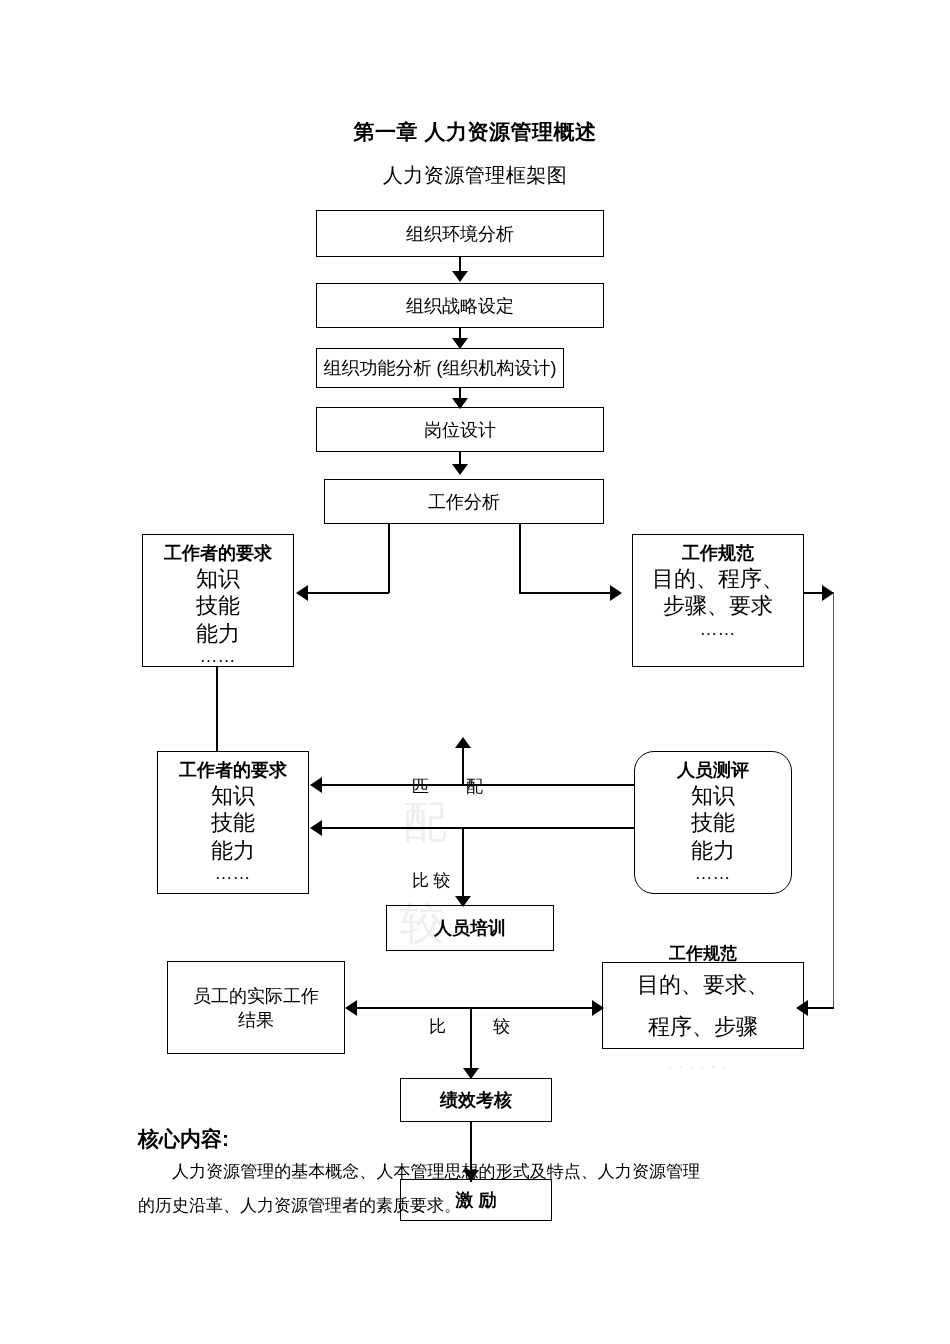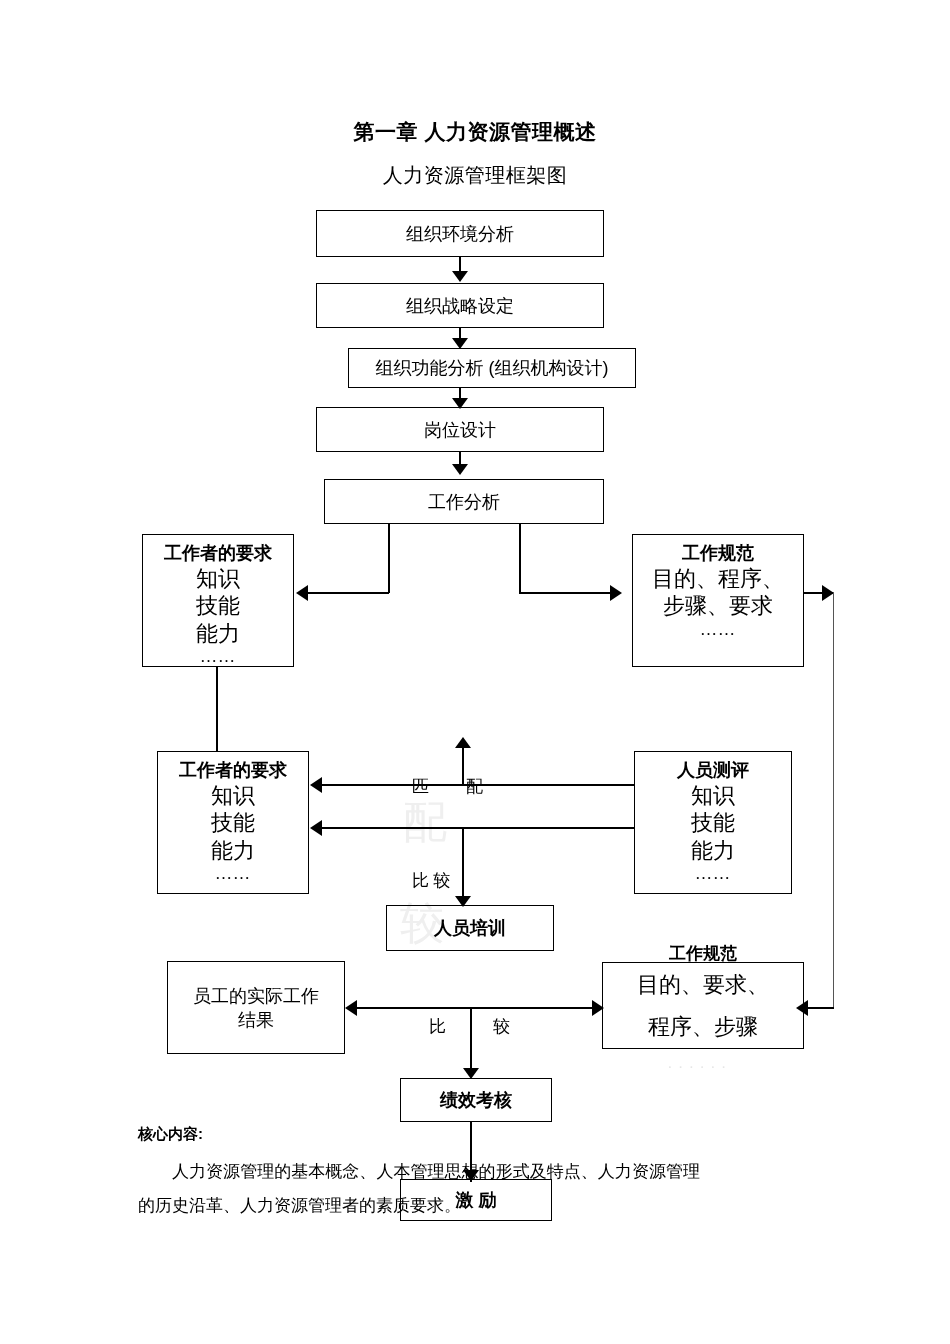--- a/index.html
+++ b/index.html
@@ -135,21 +135,21 @@
     font-size: 15px;
     letter-spacing: 7px;
     user-select: none;
   }
 
   
   .footer-label {
     position: absolute;
     left: 138px; top: 1125px;
     font-family: "Liberation Sans", "DejaVu Sans", sans-serif;
-    font-size: 15px;
+    font-size: 21px;
     font-weight: bold;
   }
   .footer-para {
     position: absolute;
     left: 138px; top: 1155px;
     width: 562px;
     font-family: "Liberation Serif", "DejaVu Serif", serif;
     font-size: 17px;
     line-height: 2.0;
     text-indent: 34px;
@@ -176,21 +176,21 @@
   </div>
   <div class="vline" style="left:459px; top:257px; height:21px;"></div>
   <div class="arrow down" style="left:452px; top:271px;"></div>
 
   <div class="box center-one" style="left:316px; top:283px; width:288px; height:45px;">
     <span class="title">组织战略设定</span>
   </div>
   <div class="vline" style="left:459px; top:328px; height:18px;"></div>
   <div class="arrow down" style="left:452px; top:338px;"></div>
 
-  <div class="box center-one" style="left:316px; top:348px; width:288px; height:40px;margin-left:32px;">
+  <div class="box center-one" style="left:316px; top:348px; width:248px; height:40px;">
     <span class="title">组织功能分析 (组织机构设计)</span>
   </div>
   <div class="vline" style="left:459px; top:388px; height:19px;"></div>
   <div class="arrow down" style="left:452px; top:398px;"></div>
 
   <div class="box center-one" style="left:316px; top:407px; width:288px; height:45px;">
     <span class="title">岗位设计</span>
   </div>
   <div class="vline" style="left:459px; top:452px; height:20px;"></div>
   <div class="arrow down" style="left:452px; top:464px;"></div>
@@ -234,21 +234,21 @@
   <div class="arrow up" style="left:455px; top:737px;"></div>
 
   <div class="box pad-top-6" style="left:157px; top:751px; width:152px; height:143px;">
     <span class="title bold">工作者的要求</span>
     <span class="sub">知识</span>
     <span class="sub">技能</span>
     <span class="sub">能力</span>
     <span class="dots">……</span>
   </div>
 
-  <div class="box pad-top-6" style="left:634px; top:751px; width:158px; height:143px;">
+  <div class="box pad-top-6" style="left:634px; top:751px; width:158px; height:143px;border-radius:20px;">
     <span class="title bold">人员测评</span>
     <span class="sub">知识</span>
     <span class="sub">技能</span>
     <span class="sub">能力</span>
     <span class="dots">……</span>
   </div>
 
   <div class="hline" style="left:322px; top:784px; width:312px;"></div>
   <div class="arrow left" style="left:310px; top:777px;"></div>
   <div class="hline" style="left:322px; top:827px; width:312px;"></div>

